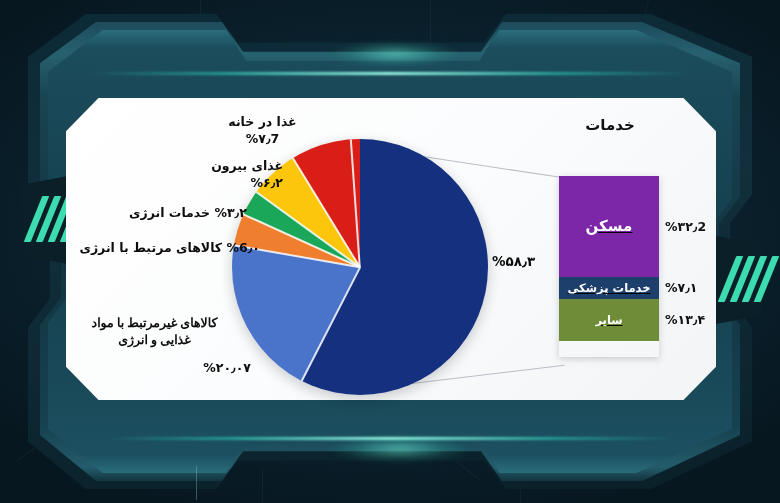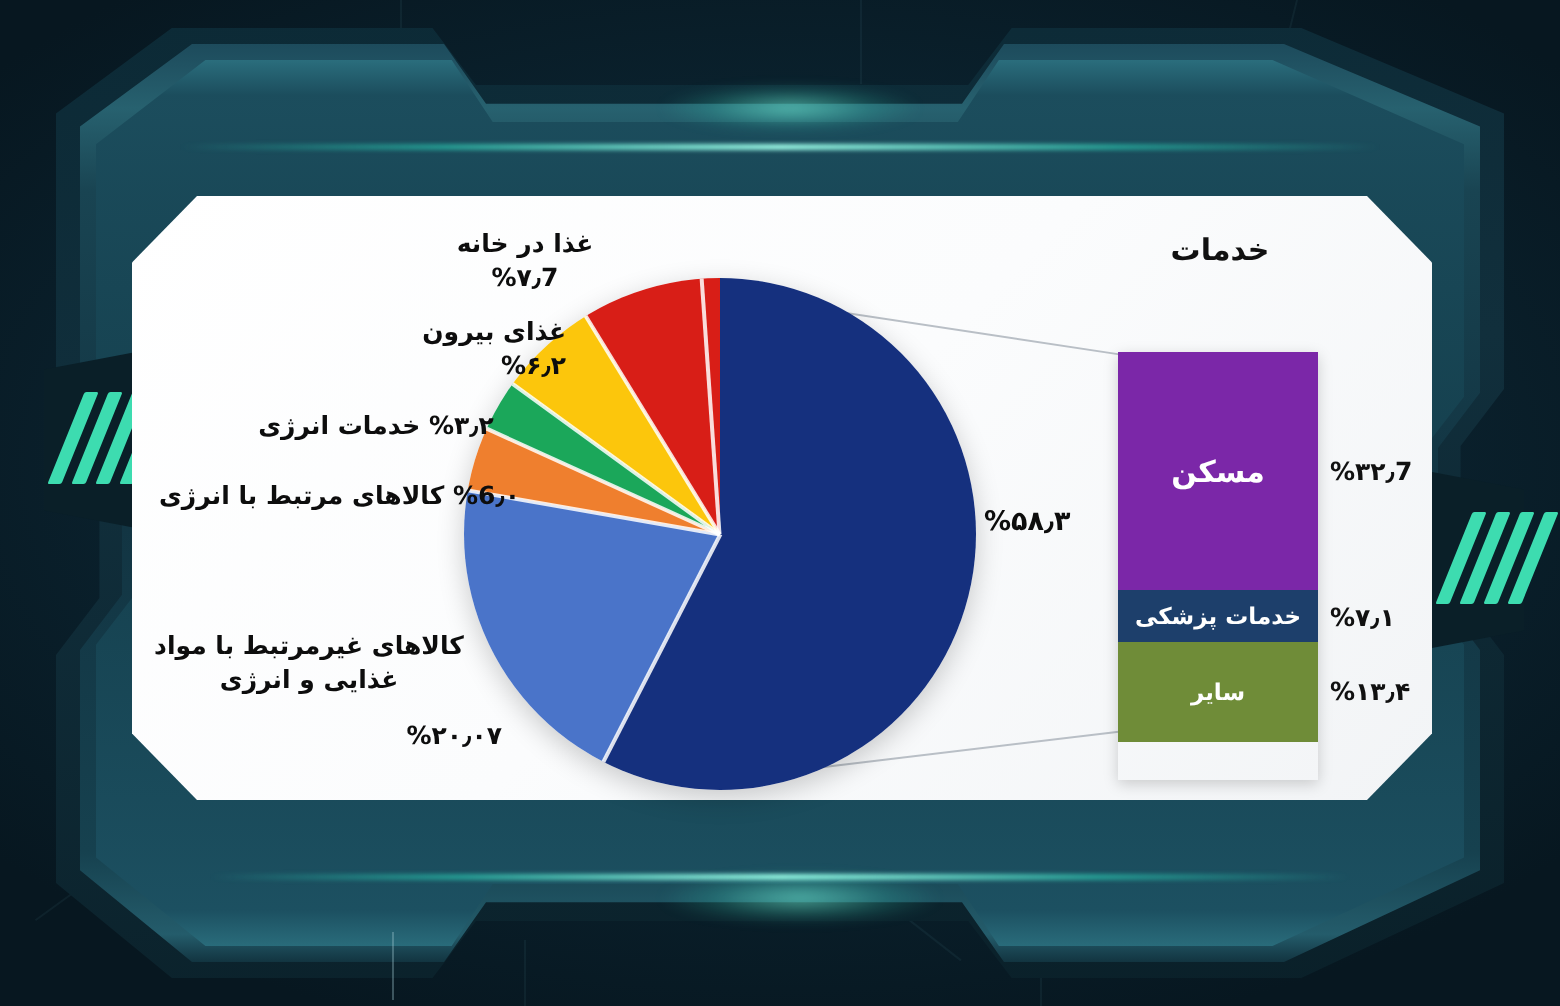--- a/index.html
+++ b/index.html
@@ -155,22 +155,23 @@
     position: absolute;
     height: 1px;
     background: #b9bfc6;
     transform-origin: 0 50%;
   }
 
   
   .stack {
     position: absolute;
     left: 559px; top: 176px;
-    width: 100px; height: 214px;
+    width: 100px; height: 181px;
     box-shadow: 0 2px 7px rgba(0,0,0,0.18);
+    text-decoration: underline;
   }
   .stack-seg {
     position: relative;
     width: 100%;
     display: flex;
     align-items: center;
     justify-content: center;
     color: #ffffff;
     font-weight: bold;
     direction: rtl;
@@ -291,30 +292,30 @@
 
   <div class="big-pct">%۵۸٫۳</div>
 
   <div id="callouts">
       <div class="lbl" style="left: 205px; top: 114px; width: 115px; text-align: center; font-size: 12.5px;">غذا در خانه
 %۷٫7</div>
       <div class="lbl" style="left: 178px; top: 158px; width: 105px; text-align: right; font-size: 12.5px;">غذای بیرون
 %۶٫۲</div>
       <div class="lbl" style="left: 118px; top: 205px; width: 140px; text-align: center; font-size: 12.5px;">%۳٫۲  خدمات انرژی</div>
       <div class="lbl" style="left: 55px; top: 240px; width: 205px; text-align: right; font-size: 12.5px;">%6٫۰ کالاهای مرتبط با انرژی</div>
-      <div class="lbl" style="left: 62px; top: 315px; width: 185px; text-align: center; font-size: 12.5px;">کالاهای غیرمرتبط با مواد
+      <div class="lbl" style="left: 62px; top: 315px; width: 185px; text-align: center; font-size: 12.5px; font-family: Liberation Serif, serif;">کالاهای غیرمرتبط با مواد
 غذایی و انرژی</div>
       <div class="lbl" style="left: 176px; top: 360px; width: 75px; font-size: 12.5px;">%۲۰٫۰۷</div>
     </div>
 
   <div class="stack-title">خدمات</div>
   <div class="stack" id="stack">
       <div class="stack-seg" style="height: 55.7461%; background: rgb(123, 39, 168); color: rgb(255, 255, 255); font-size: 15px;">
         <span>مسکن</span>
-        <span class="stack-pct">%۳۲٫7</span>
+        <span class="stack-pct">%۳۲٫2</span>
       </div>
       <div class="stack-seg" style="height: 12.1784%; background: rgb(29, 63, 107); color: rgb(255, 255, 255); font-size: 11.5px;">
         <span>خدمات پزشکی</span>
         <span class="stack-pct">%۷٫۱</span>
       </div>
       <div class="stack-seg" style="height: 22.9846%; background: rgb(111, 140, 56); color: rgb(255, 255, 255); font-size: 11.5px;">
         <span>سایر</span>
         <span class="stack-pct">%۱۳٫۴</span>
       </div>
     </div>

